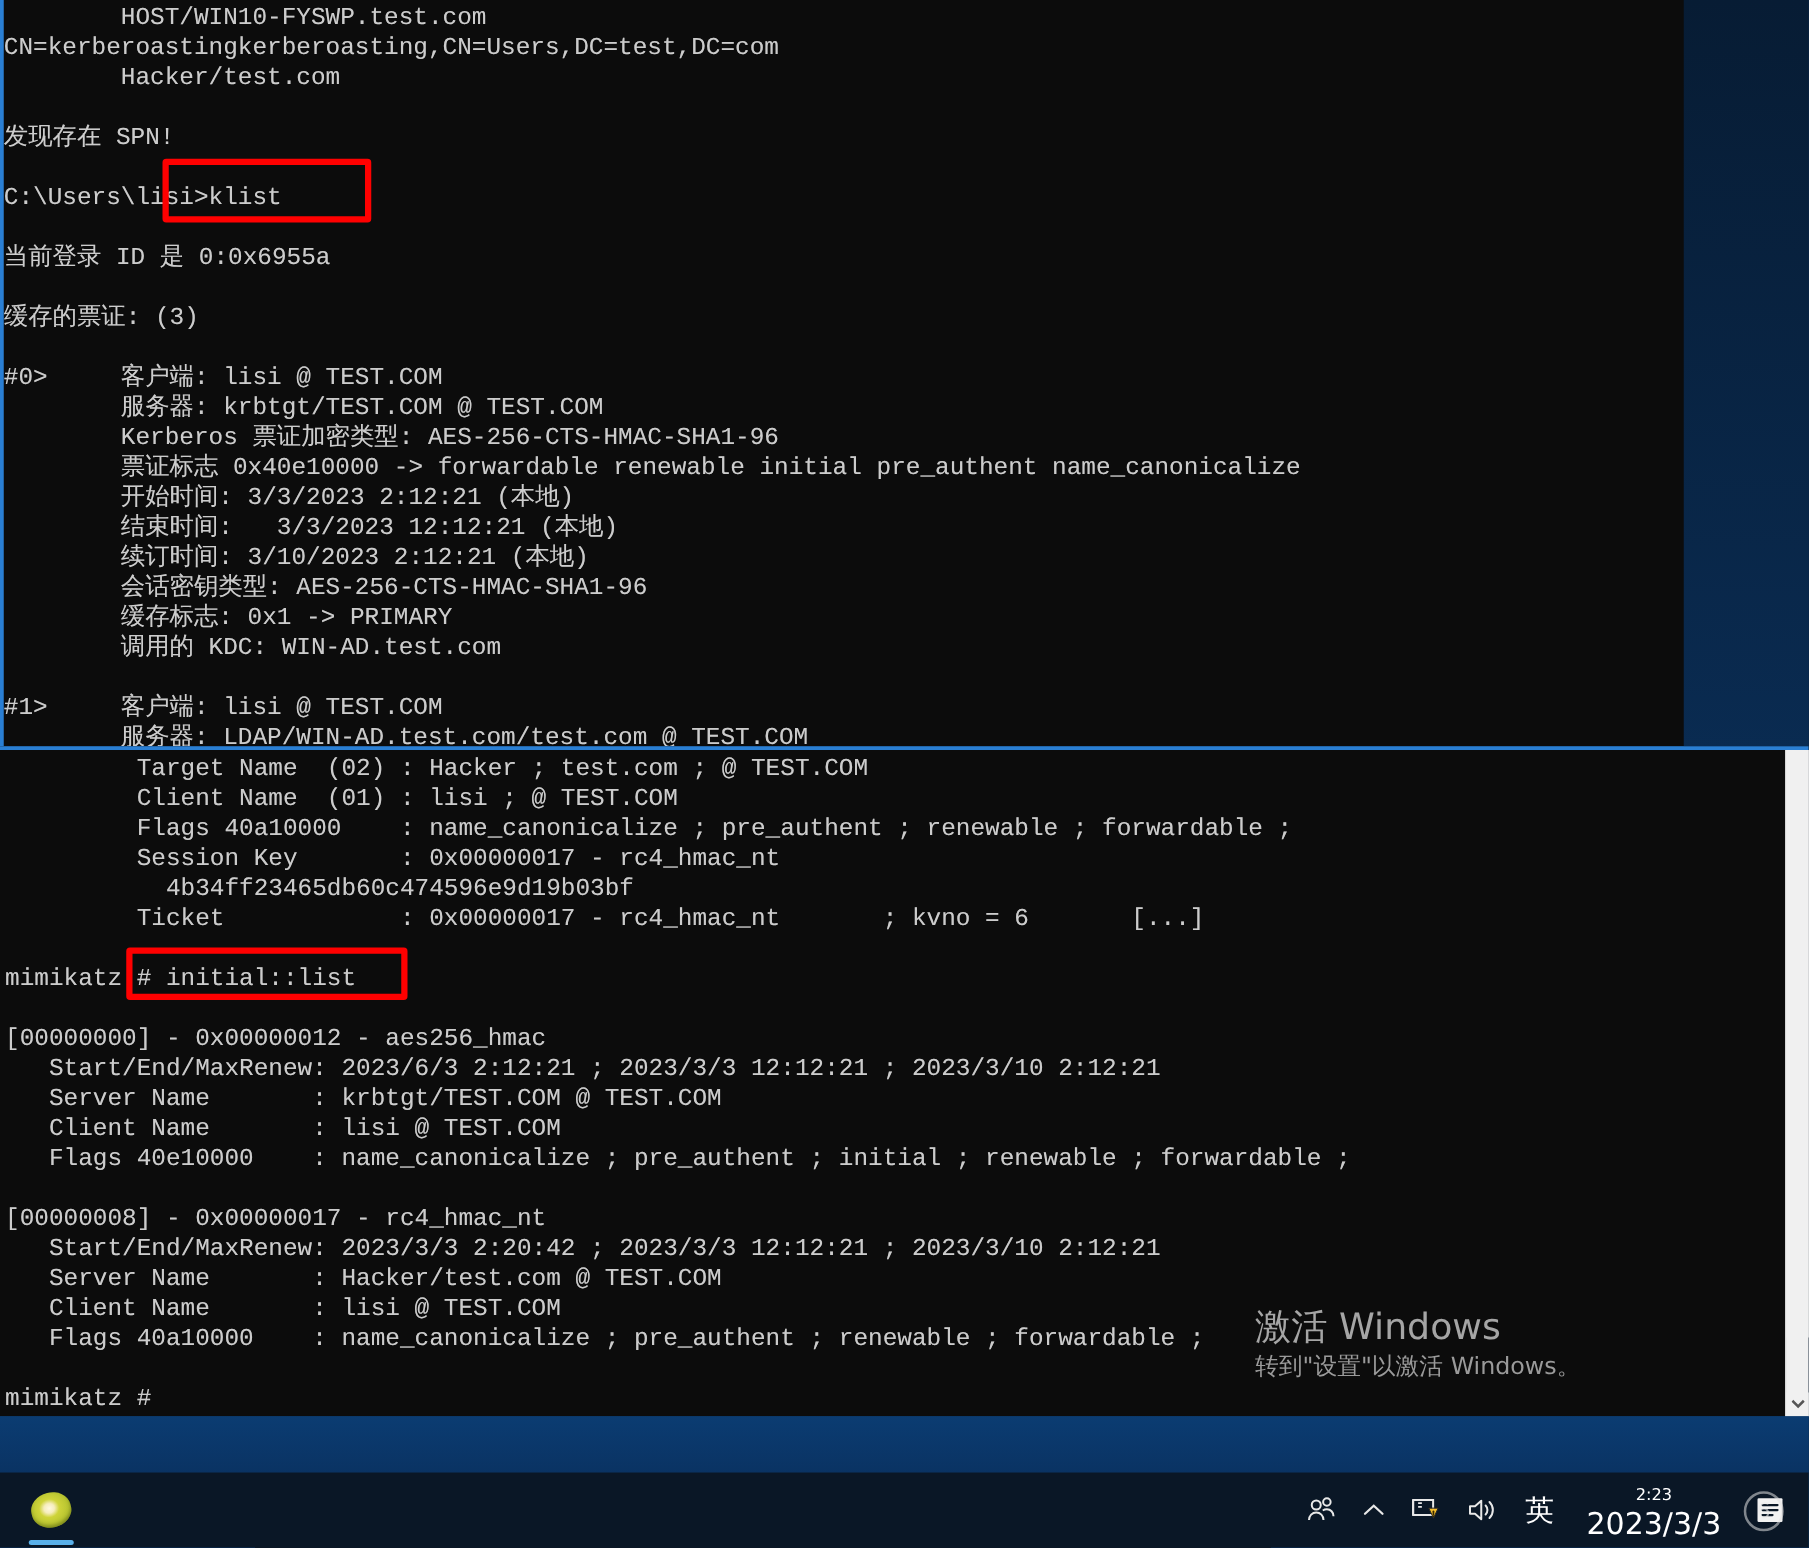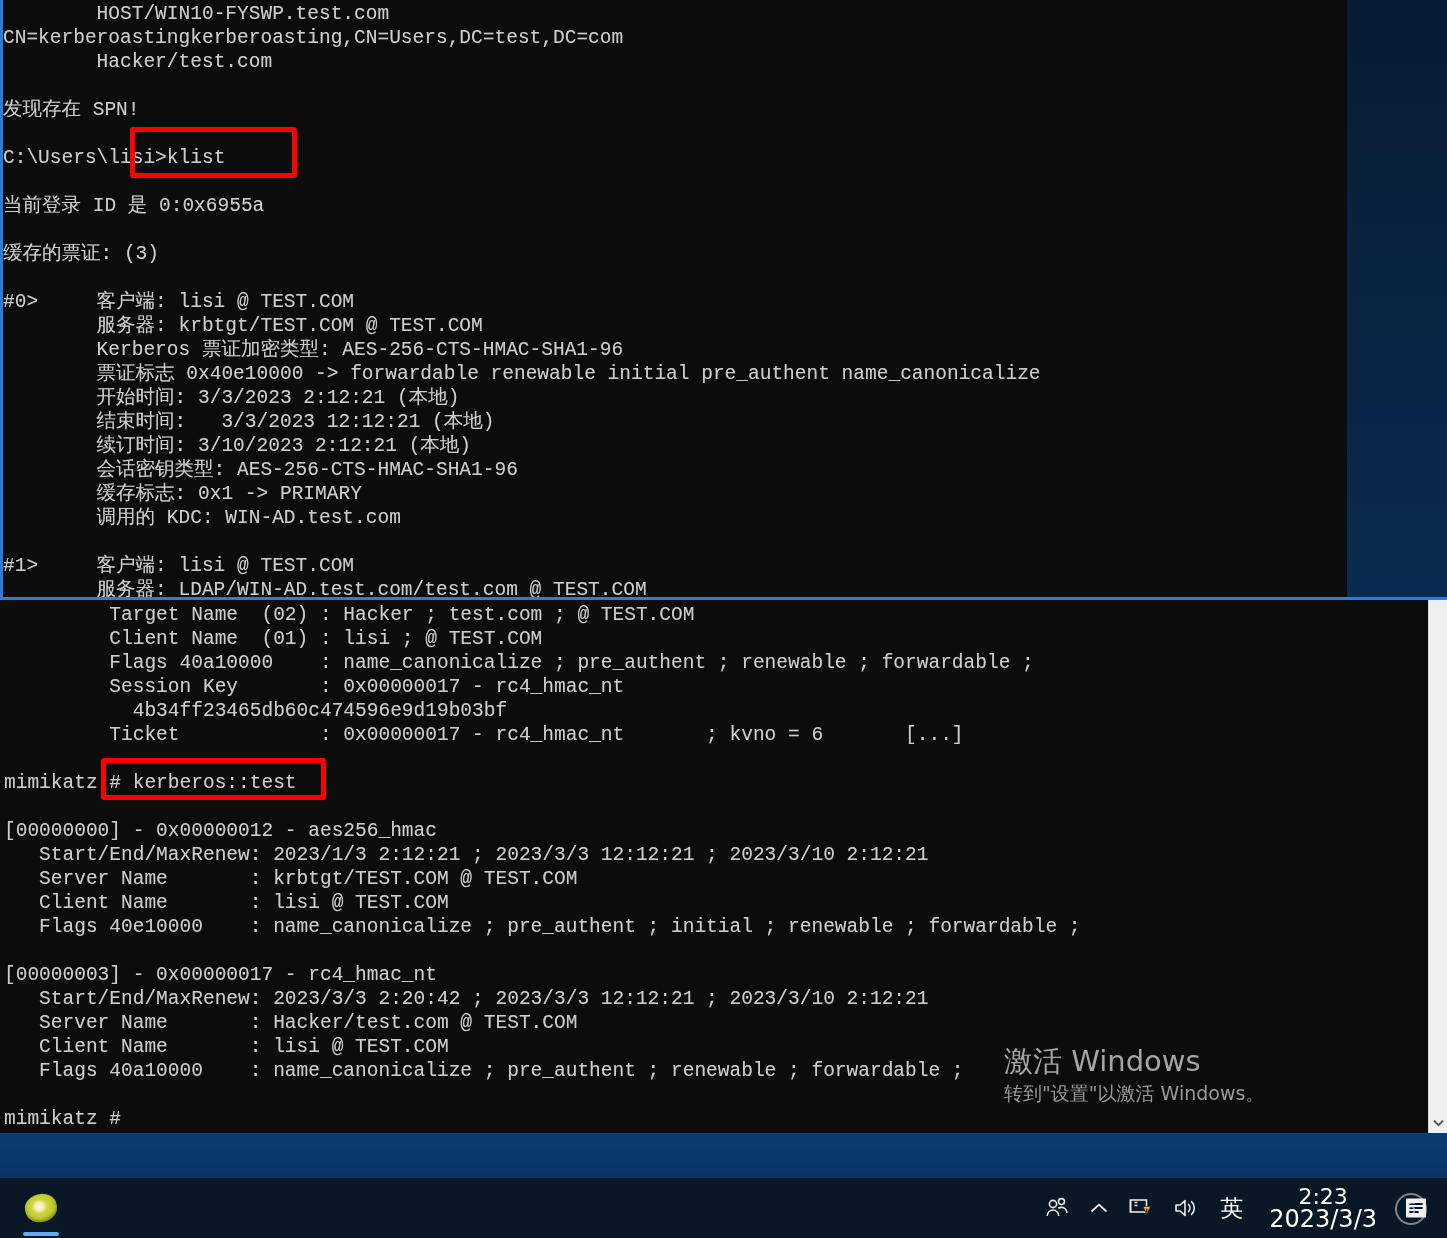--- a/index.html
+++ b/index.html
@@ -129,21 +129,21 @@
   .tray-item svg{ display:block; }
   #tray-ime{
     font-family:"DejaVu Sans","Liberation Sans",sans-serif;
     font-size:23px; color:#ffffff; padding:0 12px;
   }
   #tray-clock{
     display:flex; flex-direction:column; align-items:center; justify-content:center;
     height:60px; padding:0 14px; color:#ffffff;
     font-family:"DejaVu Sans","Liberation Sans",sans-serif; cursor:pointer;
   }
-  #tray-clock .t{ font-size:22px; line-height:22px; }
+  #tray-clock .t{ font-size:13px; line-height:22px; }
   #tray-clock .d{ font-size:24px; line-height:22px; }
   #tray-notify{
     height:60px; padding:0 12px; display:flex; align-items:center; cursor:pointer;
   }
   #tray-notify svg{ width:26px; height:26px; }
 
   
   #csdn-watermark{
     position:absolute; left:1270px; top:1252px;
     color:rgba(210,210,210,.55);
@@ -201,29 +201,29 @@
 
   <div id="mimikatz-window">
     <div id="mimikatz-body">
         <div class="row">         Target Name  (02) : Hacker ; test.com ; @ TEST.COM</div>
         <div class="row">         Client Name  (01) : lisi ; @ TEST.COM</div>
         <div class="row">         Flags 40a10000    : name_canonicalize ; pre_authent ; renewable ; forwardable ;</div>
         <div class="row">         Session Key       : 0x00000017 - rc4_hmac_nt</div>
         <div class="row">           4b34ff23465db60c474596e9d19b03bf</div>
         <div class="row">         Ticket            : 0x00000017 - rc4_hmac_nt       ; kvno = 6       [...]</div>
         <div class="row blank"> </div>
-        <div class="row">mimikatz # kerberos::test</div>
+        <div class="row">mimikatz # initial::list</div>
         <div class="row blank"> </div>
         <div class="row">[00000000] - 0x00000012 - aes256_hmac</div>
-        <div class="row">   Start/End/MaxRenew: 2023/1/3 2:12:21 ; 2023/3/3 12:12:21 ; 2023/3/10 2:12:21</div>
+        <div class="row">   Start/End/MaxRenew: 2023/6/3 2:12:21 ; 2023/3/3 12:12:21 ; 2023/3/10 2:12:21</div>
         <div class="row">   Server Name       : krbtgt/TEST.COM @ TEST.COM</div>
         <div class="row">   Client Name       : lisi @ TEST.COM</div>
         <div class="row">   Flags 40e10000    : name_canonicalize ; pre_authent ; initial ; renewable ; forwardable ;</div>
         <div class="row blank"> </div>
-        <div class="row">[00000003] - 0x00000017 - rc4_hmac_nt</div>
+        <div class="row">[00000008] - 0x00000017 - rc4_hmac_nt</div>
         <div class="row">   Start/End/MaxRenew: 2023/3/3 2:20:42 ; 2023/3/3 12:12:21 ; 2023/3/10 2:12:21</div>
         <div class="row">   Server Name       : Hacker/test.com @ TEST.COM</div>
         <div class="row">   Client Name       : lisi @ TEST.COM</div>
         <div class="row">   Flags 40a10000    : name_canonicalize ; pre_authent ; renewable ; forwardable ;</div>
         <div class="row blank"> </div>
         <div class="row">mimikatz # </div>
       </div>
   </div>
 
   <div class="redbox" id="redbox-kerberoslist"></div>

